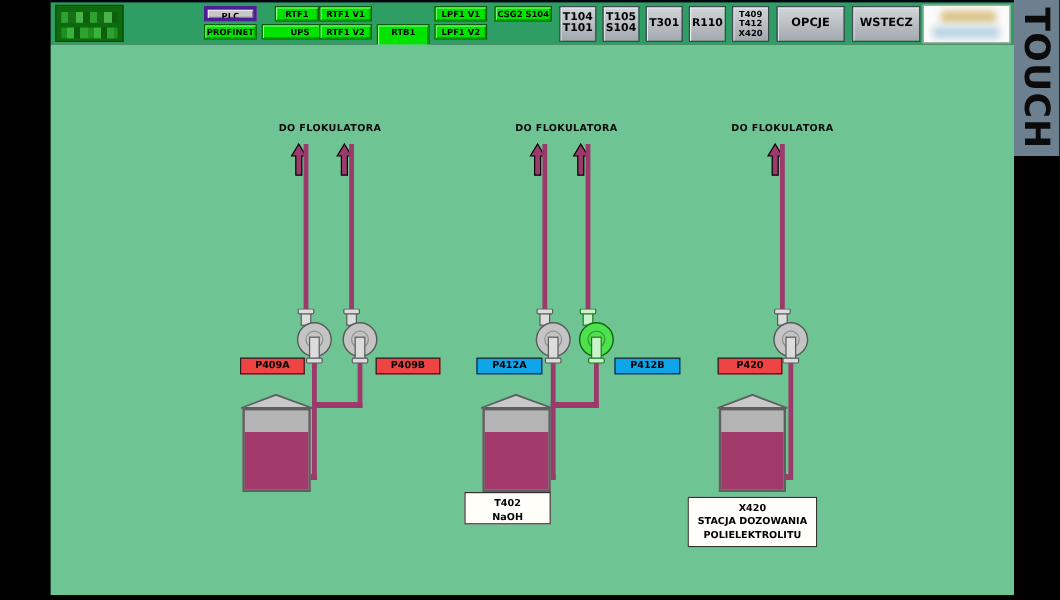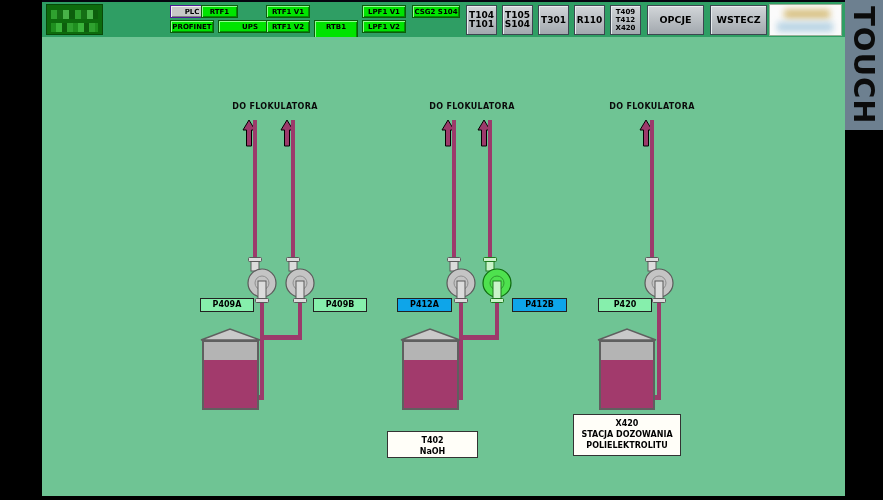--- a/index.html
+++ b/index.html
@@ -17,35 +17,35 @@
   
   .header{left:42px;top:0;width:803px;height:37px;background:#2f9e64;border-top:2px solid #05050f;box-sizing:border-box;}
   .censored-green{background:#0d6b0d;border:1px solid #084a08;box-sizing:border-box;}
   .pix-row{position:absolute;left:4px;right:4px;height:9px;
            background:repeating-linear-gradient(90deg,#2fa12f 0 6px,#156f15 6px 12px,#49b349 12px 18px,#0d5f0d 18px 24px);}
   .user-box{background:#0c7a16;border:1px solid #063f06;box-shadow:inset 0 0 0 1px #2f9a3a;box-sizing:border-box;
             color:#ffee00;font-weight:700;font-size:7px;text-align:center;line-height:14px;}
   .gbtn{background:#00e400;border:1px solid #0c5c0c;box-shadow:inset 1px 1px 0 #8dff8d,inset -1px -1px 0 #009000;
         box-sizing:border-box;color:#000;font-weight:700;font-size:7px;text-align:center;line-height:12px;
         white-space:nowrap;overflow:hidden;cursor:pointer;}
-  .graysm{background:#c8c8c8;border:1px solid #4c1d95;box-shadow:inset 1px 1px 0 #f2f2f2,inset -1px -1px 0 #808080;}
+  .graysm{background:#c8c8c8;border:3px solid #4c1d95;box-shadow:inset 1px 1px 0 #f2f2f2,inset -1px -1px 0 #808080;}
   .navbtn{background:linear-gradient(#d2d6d9,#a2a8ae);border:1px solid #3c4650;box-shadow:inset 1px 1px 0 #e9edf0;
           box-sizing:border-box;color:#000;font-weight:700;display:flex;flex-direction:column;
           align-items:center;justify-content:center;cursor:pointer;}
   .navbtn span{font-size:9px;line-height:9px;}
   .navbtn.small3 span{font-size:7px;line-height:8px;}
   .navbtn.wide span{font-size:9.5px;line-height:10px;}
   .logo-box{background:#fbfbfb;border:1px solid #9ab09a;box-sizing:border-box;overflow:hidden;}
   .blob{position:absolute;filter:blur(3px);border-radius:2px;}
 
   
   .main{left:42px;top:37px;width:803px;height:459px;background:#6fc494;}
   .flow-label{width:120px;text-align:center;font-size:8px;font-weight:700;color:#0a0a0a;letter-spacing:.3px;white-space:nowrap;}
   .pipe{background:#9c3a6b;}
-  .pump-label{height:14px;background:#86efac;border:1px solid #222;box-sizing:border-box;
+  .pump-label{height:14px;background:#ef4444;border:1px solid #222;box-sizing:border-box;
               font-size:8px;font-weight:700;text-align:center;line-height:12px;cursor:pointer;}
   .pump-label.cyan{background:#0ea5e9;}
   .tank-body{background:#b4b4b4;border:2px solid #5f5f5f;box-sizing:border-box;}
   .tank-liquid{position:absolute;left:0;right:0;bottom:0;height:48px;background:#a23a6c;}
   .tank-label{background:#fffef8;border:1px solid #333;box-sizing:border-box;text-align:center;
               font-size:8px;font-weight:700;line-height:11px;padding-top:3px;}
   .pump .stub{fill:#dcdcdc;stroke:#5a5a5a;stroke-width:1;}
   .pump .body{fill:#c4c4c4;stroke:#5a5a5a;stroke-width:1.2;}
   .pump .inner{fill:none;stroke:#8f8f8f;stroke-width:1;}
   .pump.green .stub{fill:#c9f3c9;stroke:#1f7a1f;}
@@ -62,21 +62,21 @@
 
     <div class="abs censored-green" style="left:4px;top:2px;width:57px;height:31px;">
       <div class="pix-row" style="top:5px;"></div>
       <div class="pix-row" style="top:18px;background:repeating-linear-gradient(90deg,#1f8f1f 0 5px,#3ab33a 5px 11px,#0d5f0d 11px 16px,#2fa12f 16px 22px);"></div>
     </div>
 
 
     <div class="abs gbtn graysm" style="left:128px;top:3px;width:44px;height:13px;">PLC</div>
     <div class="abs gbtn" style="left:128px;top:18px;width:44px;height:13px;">PROFINET</div>
 
-    <div class="abs gbtn" style="left:159px;top:3px;width:37px;height:13px;text-align:center;">RTF1</div>
+    <div class="abs gbtn" style="left:187px;top:3px;width:37px;height:13px;text-align:center;">RTF1</div>
     <div class="abs gbtn" style="left:176px;top:18px;width:64px;height:13px;">UPS</div>
 
     <div class="abs gbtn" style="left:224px;top:3px;width:44px;height:13px;">RTF1 V1</div>
     <div class="abs gbtn" style="left:224px;top:18px;width:44px;height:13px;">RTF1 V2</div>
 
     <div class="abs gbtn" style="left:272px;top:20px;width:44px;height:13px;">LPF1</div>
     <div class="abs gbtn" style="left:272px;top:18px;width:44px;height:25px;">RTB1</div>
 
     <div class="abs gbtn" style="left:320px;top:3px;width:44px;height:13px;">LPF1 V1</div>
     <div class="abs gbtn" style="left:320px;top:18px;width:44px;height:13px;">LPF1 V2</div>
@@ -195,21 +195,21 @@
 
     <div class="abs pump-label cyan" style="left:355px;top:261px;width:55px;">P412A</div>
     <div class="abs pump-label cyan" style="left:470px;top:261px;width:55px;">P412B</div>
 
     <svg class="abs" style="left:358px;top:291px;" width="61" height="13" viewBox="0 0 61 13">
       <polygon points="1,12 30,1 60,12" fill="#c9c9c9" stroke="#5f5f5f" stroke-width="1.5"></polygon>
       </svg>
     <div class="abs tank-body" style="left:360px;top:303px;width:57px;height:70px;">
       <div class="tank-liquid"></div>
     </div>
-    <div class="abs tank-label" style="left:345px;top:394px;width:91px;height:27px;">
+    <div class="abs tank-label" style="left:345px;top:373px;width:72px;height:27px;">
       <div>T402</div>
       <div>NaOH</div>
     </div>
 
     <div class="abs flow-label" style="left:550px;top:65px;">DO FLOKULATORA</div>
 
     <svg class="abs" style="left:597px;top:82px;" width="14" height="28" viewBox="0 0 14 28">
       <polygon class="arrow" points="7,1 13,11 9.5,11 9.5,27 4.5,27 4.5,11 1,11"></polygon>
       </svg>
 

